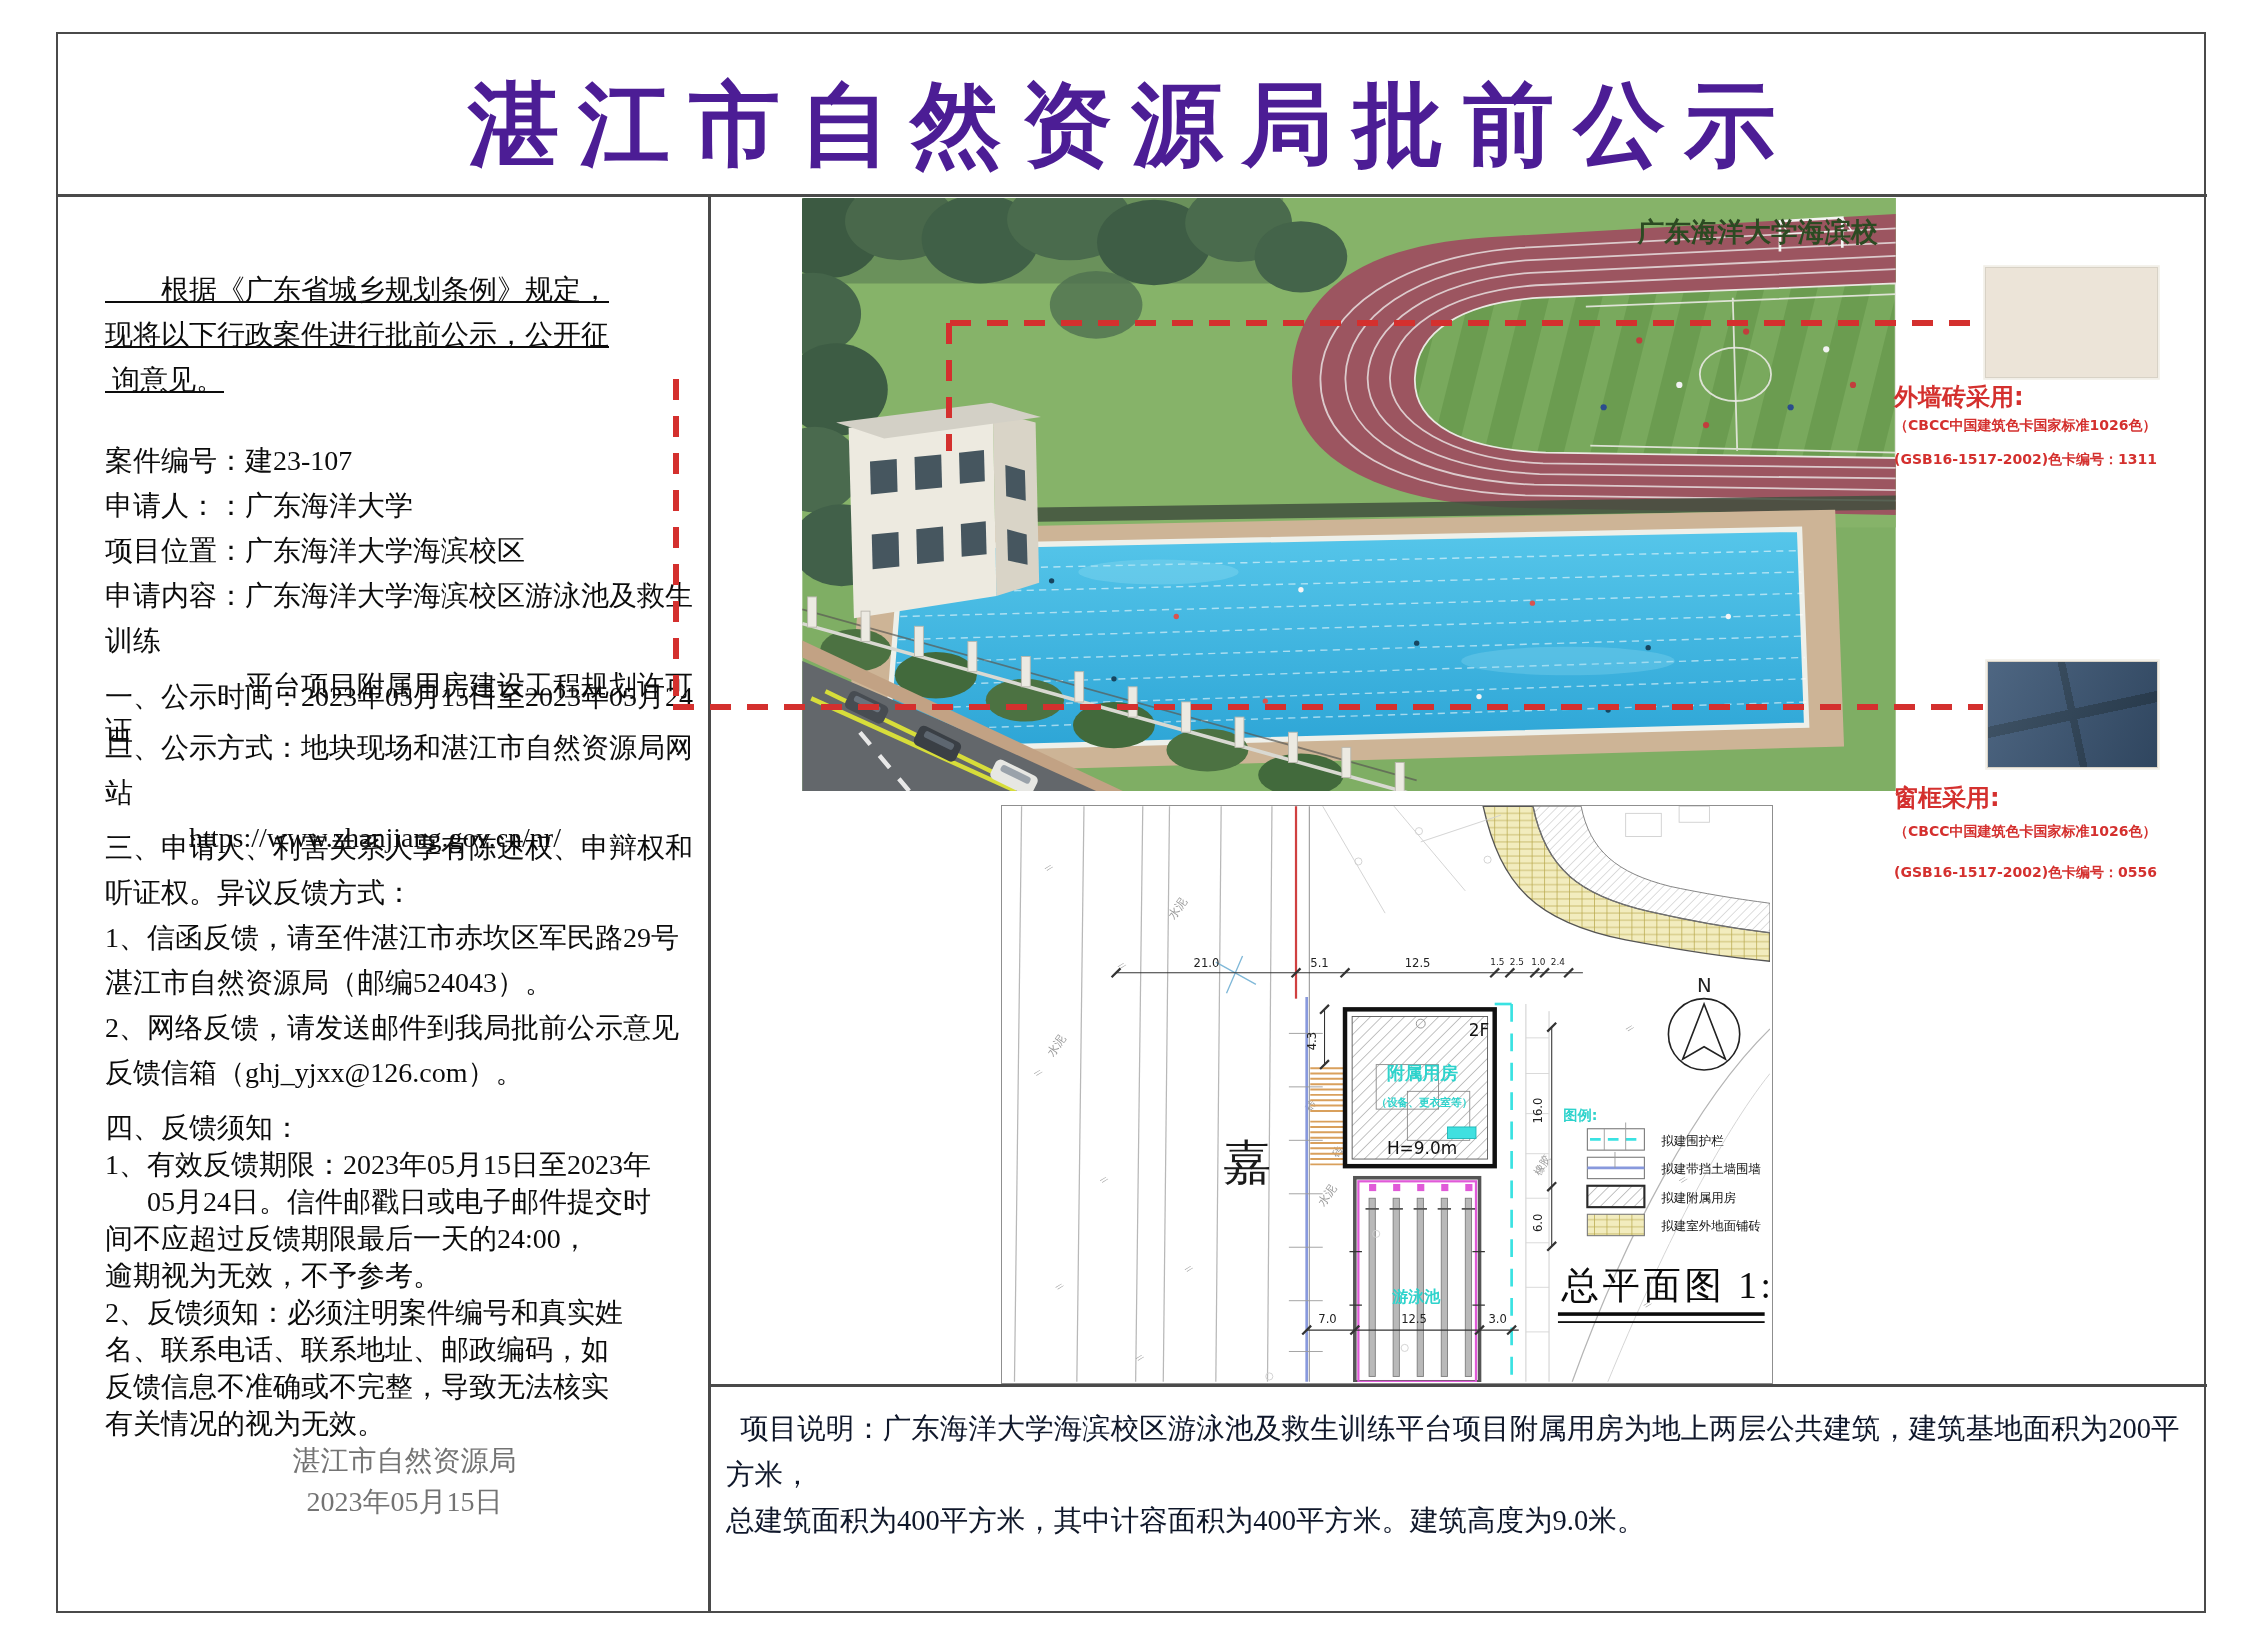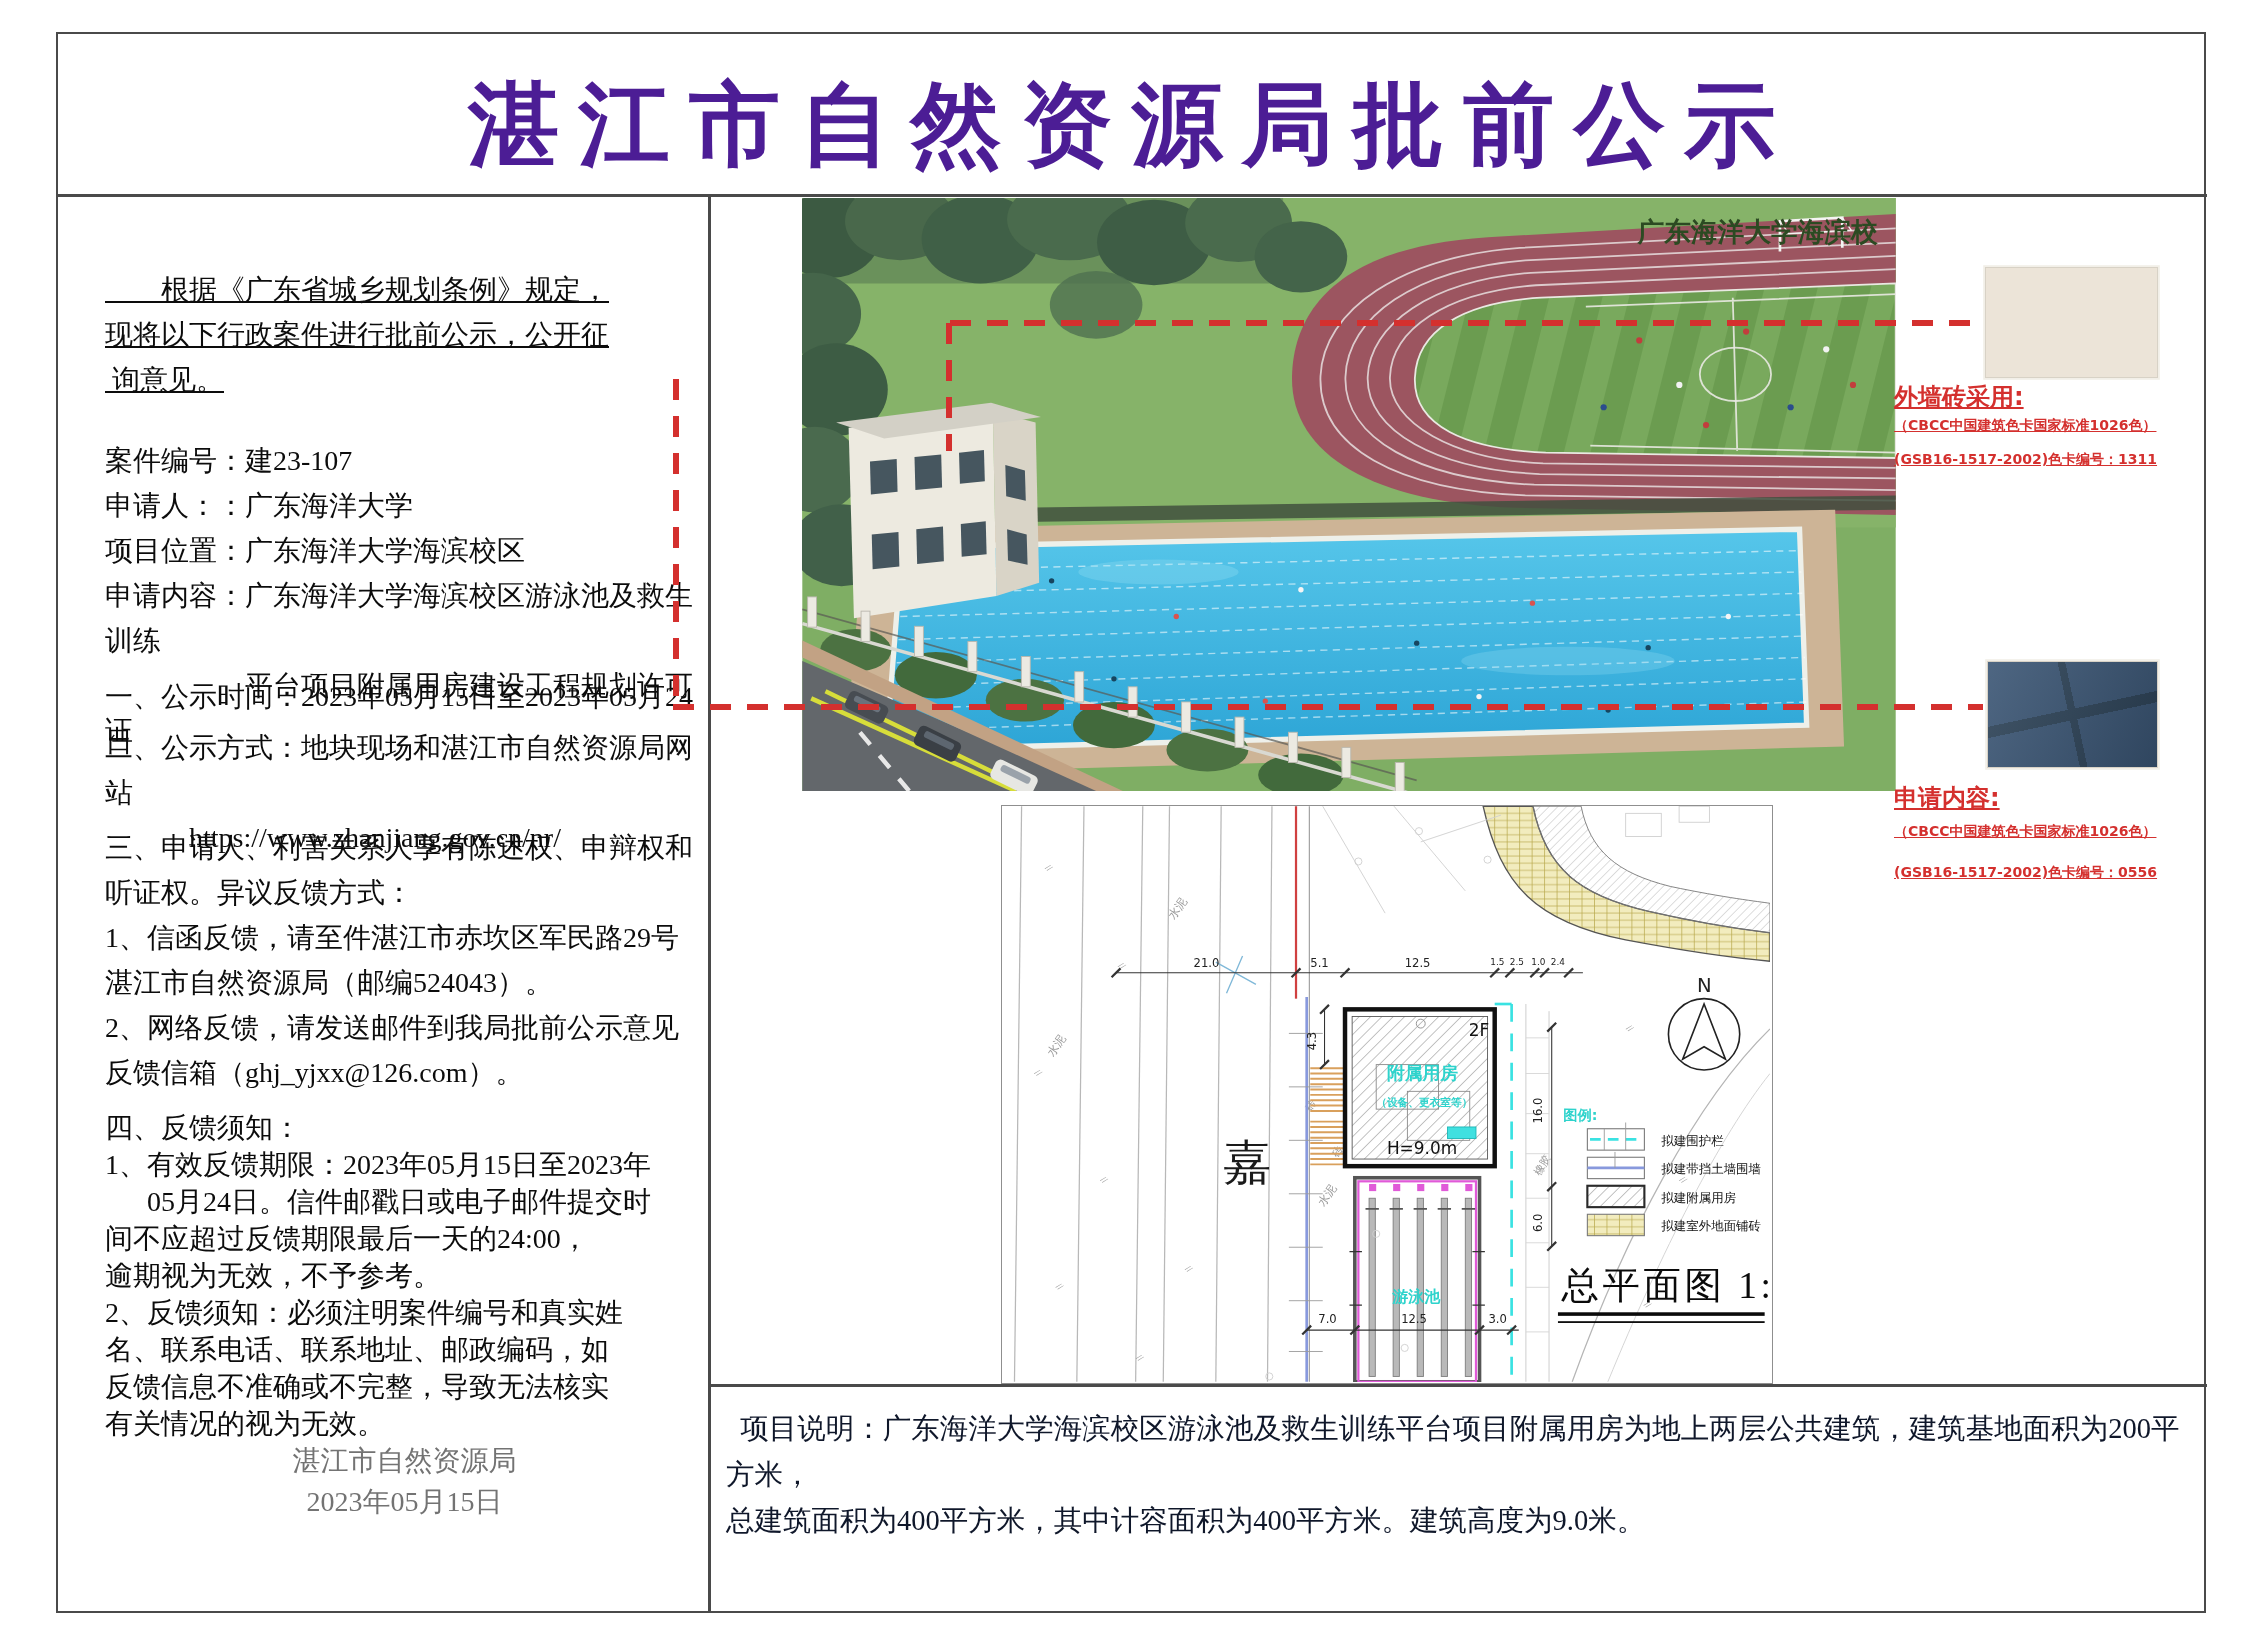--- a/index.html
+++ b/index.html
@@ -26,21 +26,21 @@
            background:repeating-linear-gradient(180deg, var(--red) 0 21.4px, transparent 21.4px 37px); }
   .swatch{ position:absolute; border:0.9px solid #d8d2c6; box-shadow:0 0 0 1.8px #f2efe8; }
   .sw-wall{ left:1985px; top:267px; width:171px; height:109px; background:#ece4d8; }
   .sw-window{ left:1987px; top:661px; width:169px; height:105px;
       background:
         linear-gradient(115deg, rgba(255,255,255,.10), rgba(0,0,0,.18)),
         linear-gradient(168deg, transparent 46%, #2c4257 46% 54%, transparent 54%),
         linear-gradient(78deg, transparent 48%, #2c4257 48% 52%, transparent 52%),
         #3a5574; }
   .mat-note{ position:absolute; left:1894px; width:303px; color:var(--red);
-             font-family:"DejaVu Sans","Liberation Sans",sans-serif;text-decoration:underline; }
+             font-family:"DejaVu Sans","Liberation Sans",sans-serif; }
   .mat-title{ font-size:24px; font-weight:700; }
   .mat-line{ font-size:14px; font-weight:600; white-space:nowrap; }
   .description{ position:absolute; left:726px; top:1406px; width:1475px; font-size:28.5px;
                 line-height:46px; white-space:pre-wrap; color:#0f172a; }
   svg text{ user-select:none; }
   .plan-dim{ font-family:"DejaVu Sans","Liberation Sans",sans-serif; font-size:13px; fill:#222; }
   .plan-dim-sm{ font-family:"DejaVu Sans","Liberation Sans",sans-serif; font-size:10px; fill:#222; }
   .plan-teal{ fill:#2ed3cc; font-family:"DejaVu Sans","Liberation Sans",sans-serif; font-weight:700; }
   .plan-gray{ fill:#9a9a9a; font-family:"Liberation Serif",serif; }
 </style>
@@ -244,21 +244,21 @@
 <div class="dash-v" style="left:946px; top:323px; height:128px;"></div>
 <div class="dash-v" style="left:673px; top:379px; height:328px;"></div>
 <div class="dash-h" style="left:673px; top:704px; width:1310px;"></div>
 
 <div class="swatch sw-wall"></div>
 <div class="mat-note mat-title" style="top:381px;">外墙砖采用:</div>
 <div class="mat-note mat-line" style="top:417px;">（CBCC中国建筑色卡国家标准1026色）</div>
 <div class="mat-note mat-line" style="top:451px;">(GSB16-1517-2002)色卡编号：1311</div>
 
 <div class="swatch sw-window"></div>
-<div class="mat-note mat-title" style="top:782px;">申请内容:</div>
+<div class="mat-note mat-title" style="top:782px;">窗框采用:</div>
 <div class="mat-note mat-line" style="top:823px;">（CBCC中国建筑色卡国家标准1026色）</div>
 <div class="mat-note mat-line" style="top:864px;">(GSB16-1517-2002)色卡编号：0556</div>
 
 <div class="siteplan">
 <svg width="768" height="576" viewBox="0 0 862 646" xmlns="http://www.w3.org/2000/svg">
   <defs>
     <pattern id="hatch" width="9" height="9" patternTransform="rotate(45)" patternUnits="userSpaceOnUse">
       <line x1="0" y1="0" x2="0" y2="9" stroke="#8f8f8f" stroke-width="1.2"></line>
     </pattern>
     <pattern id="hatch2" width="7" height="7" patternTransform="rotate(45)" patternUnits="userSpaceOnUse">

